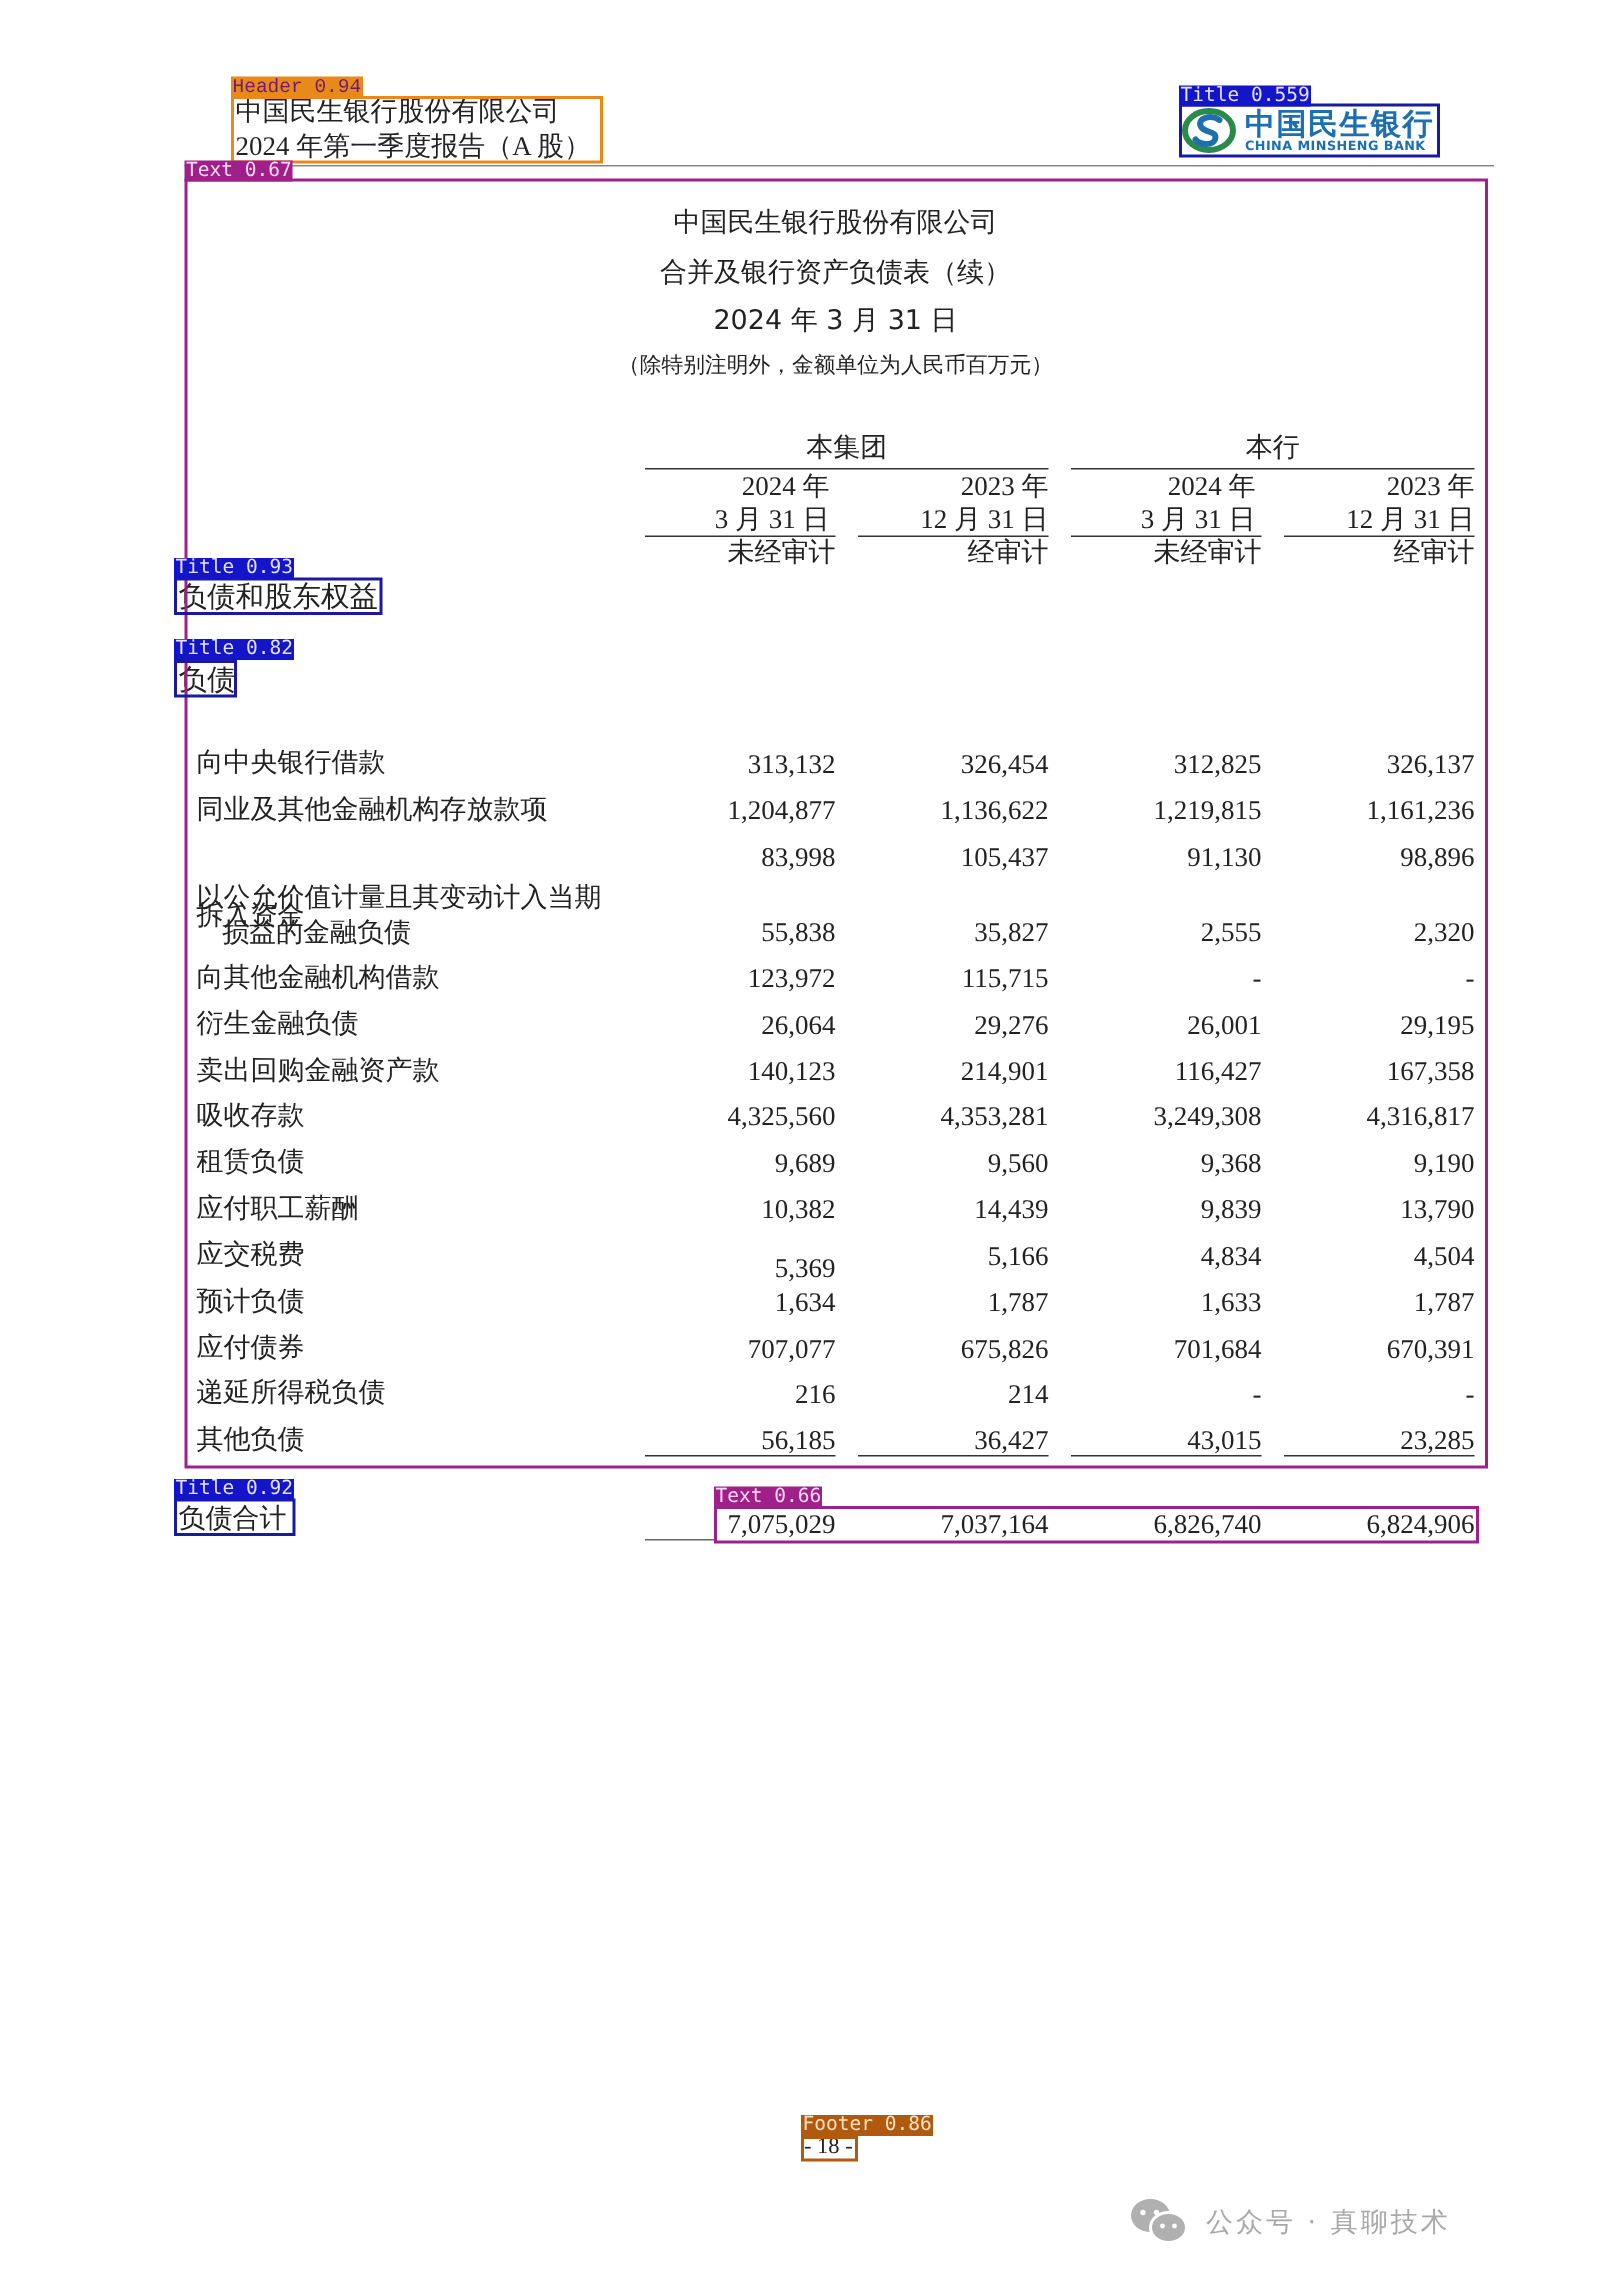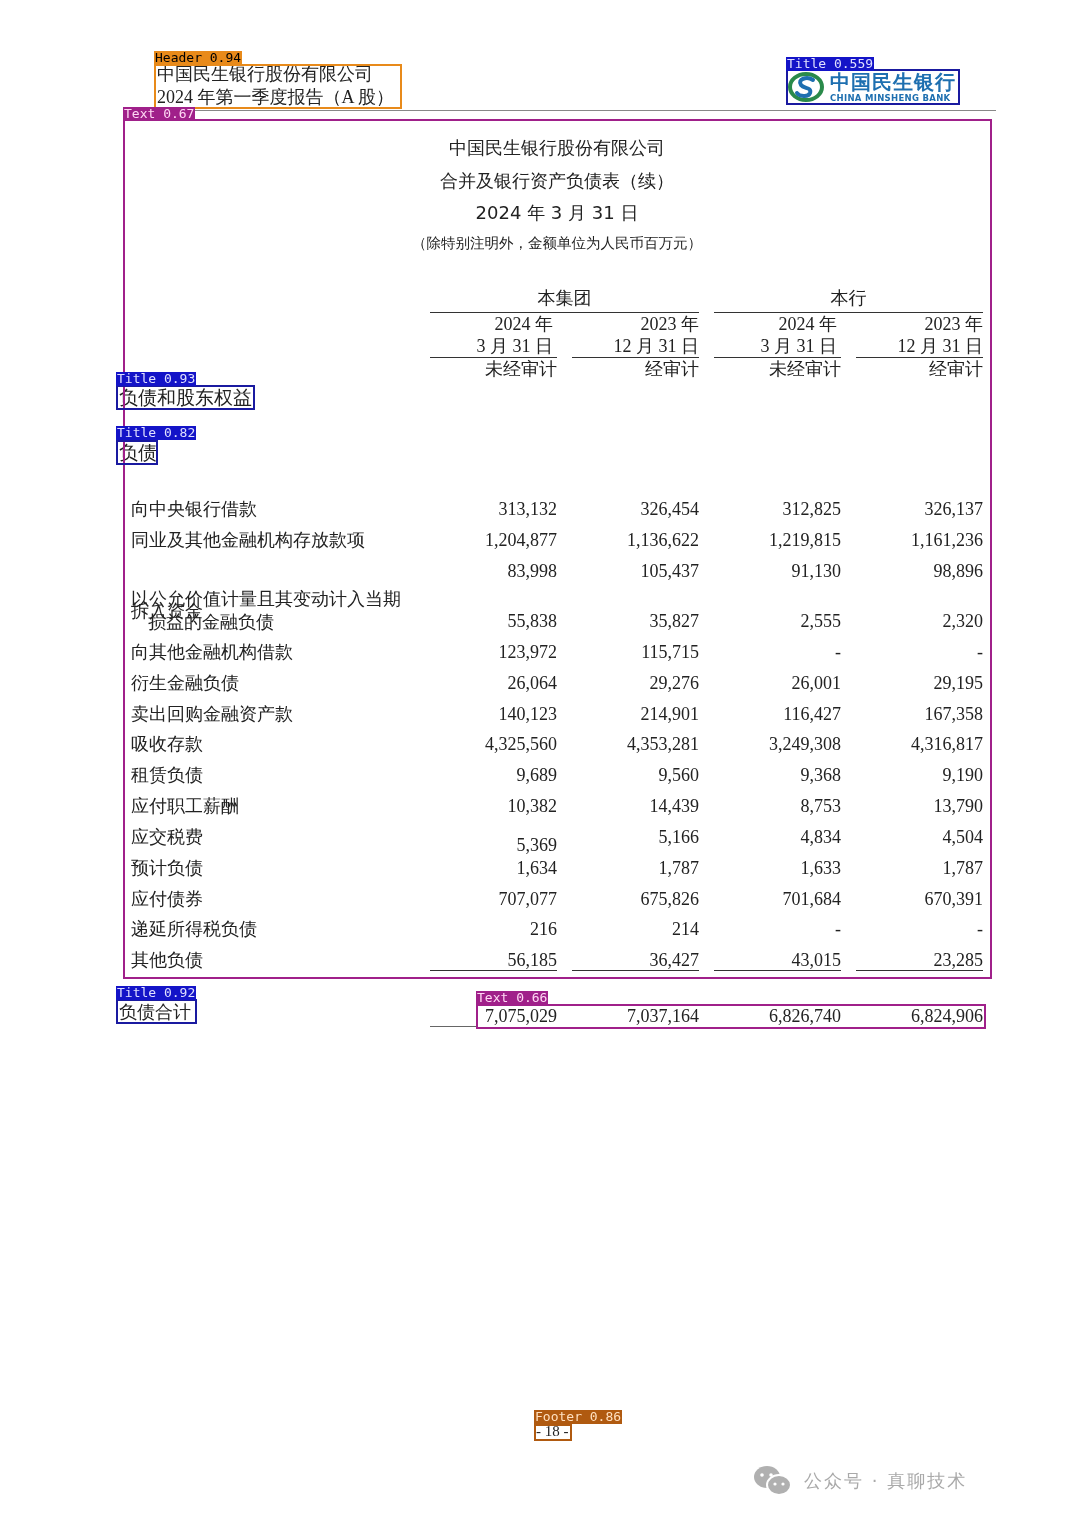--- a/index.html
+++ b/index.html
@@ -6,21 +6,21 @@
   html, body { width: 1080px; height: 1527px; background: #ffffff; overflow: hidden; }
   body { position: relative; font-family: "DejaVu Sans", sans-serif; color: #1a1a1a; }
 
   .serif { font-family: "Liberation Serif", "DejaVu Serif", serif; }
   .sans  { font-family: "DejaVu Sans", "Liberation Sans", sans-serif; }
 
   
   .det { position: absolute; border: 2px solid; pointer-events: none; }
   .det-label { position: absolute; font-family: "DejaVu Sans Mono", monospace; font-size: 13px; line-height: 14px; padding: 0 1px; white-space: nowrap; }
   .c-header { border-color: #e88a1a; }
-  .l-header { background: #e88a1a; color: #000000; }
+  .l-header { background: #e88a1a; color: #701a75; font-family: Liberation Mono, monospace; }
   .c-title { border-color: #1a1aa0; }
   .l-title { background: #1414c8; color: #e0e0ff; }
   .c-text { border-color: #a0208a; }
   .l-text { background: #a0208a; color: #ffd8f4; }
   .c-footer { border-color: #b05a10; }
   .l-footer { background: #b05a10; color: #ffe0c0; }
 
   
   .hdr-text { position: absolute; left: 157px; top: 63px; font-size: 18px; line-height: 23px; color: #222; }
   .hdr-rule { position: absolute; left: 123px; top: 110px; width: 873px; height: 1px; background: #888; }
@@ -182,21 +182,21 @@
     </div>
     <div class="cell serif c1" style="top: 764px;">9,689</div>
     <div class="cell serif c2" style="top: 764px;">9,560</div>
     <div class="cell serif c3" style="top: 764px;">9,368</div>
     <div class="cell serif c4" style="top: 764px;">9,190</div>
     <div class="row-label sans" style="top: 795px;">
       <div>应付职工薪酬</div>
     </div>
     <div class="cell serif c1" style="top: 795px;">10,382</div>
     <div class="cell serif c2" style="top: 795px;">14,439</div>
-    <div class="cell serif c3" style="top: 795px;">8,753</div>
+    <div class="cell serif c3" style="top: 795px;">9,839</div>
     <div class="cell serif c4" style="top: 795px;">13,790</div>
     <div class="row-label sans" style="top: 826px;">
       <div>应交税费</div>
     </div>
     <div class="cell serif c1" style="top: 834px;">5,369</div>
     <div class="cell serif c2" style="top: 826px;">5,166</div>
     <div class="cell serif c3" style="top: 826px;">4,834</div>
     <div class="cell serif c4" style="top: 826px;">4,504</div>
     <div class="row-label sans" style="top: 857px;">
       <div>预计负债</div>

